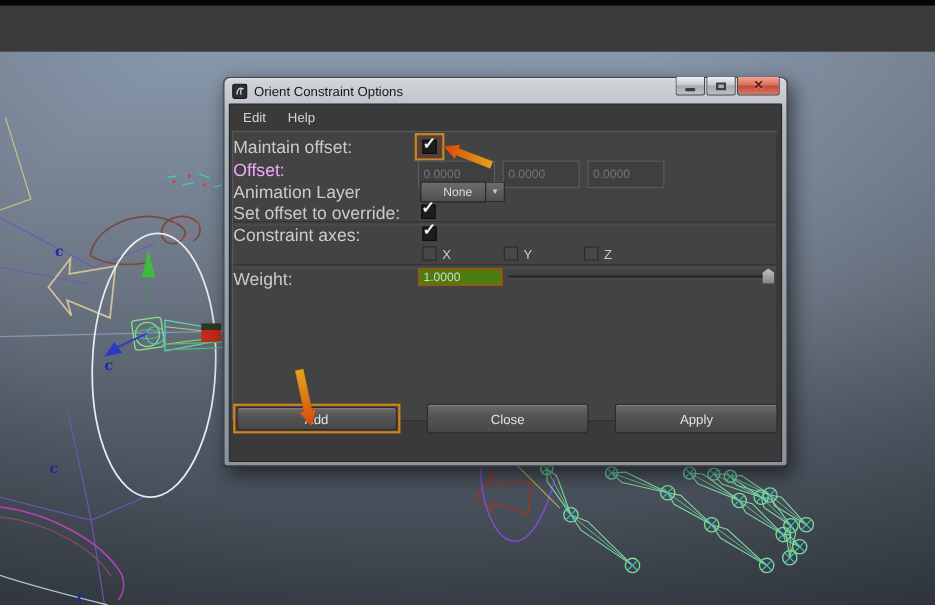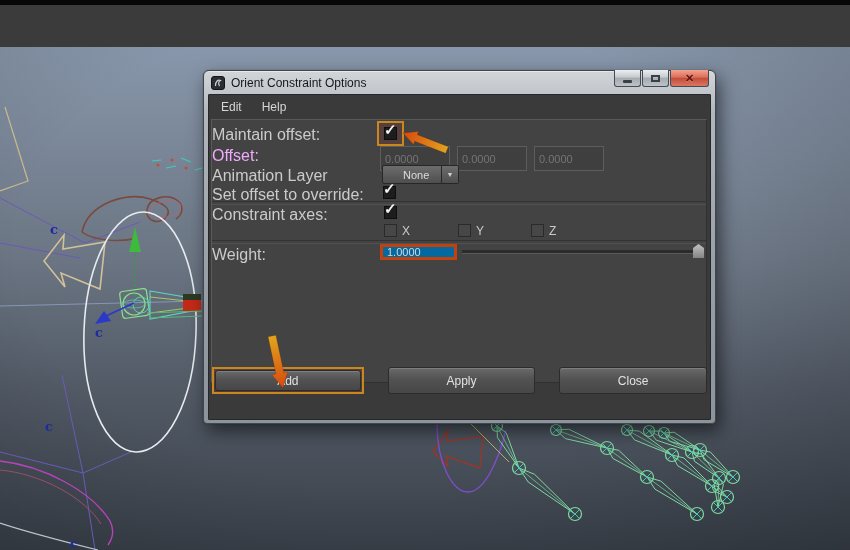--- a/index.html
+++ b/index.html
@@ -46,21 +46,21 @@
     border:1px solid #5a5a5a;border-right-color:#303030;border-bottom-color:#303030;box-sizing:border-box;}
   .row-label{position:absolute;left:0;width:168px;font-size:16px;color:#cbcbcb;white-space:nowrap;}
   .row-label.disabled{color:#f0abfc;}
   .cb{width:13px;height:13px;background:#474747;border:1px solid #2a2a2a;box-sizing:border-box;position:relative;display:inline-block;}
   .cb.checked{background:#1d1d1d;border-color:#0e0e0e;}
   .cb.checked::after{content:"✓";position:absolute;left:-1px;top:-7px;font-size:15px;font-weight:bold;color:#f4f4f4;}
   .hl-check{position:absolute;left:165px;top:1px;width:23px;height:21px;border:2px solid #c9881d;
     background:rgba(170,50,40,.18);display:flex;align-items:center;justify-content:center;box-sizing:content-box;}
   .field{position:absolute;height:25px;box-sizing:border-box;font-family:"Liberation Sans",sans-serif;font-size:11px;padding:0 0 0 4px;}
   .field.off{width:70px;background:#3f3f3f;border:1px solid #5d5d5d;color:#757575;}
-  .field.on{background:#0369a1;border:3px solid #c2410c;color:#d6d6d6;}
+  .field.on{background:#4d7c0f;border:1px solid #c2410c;color:#d6d6d6;}
   #anim-dd{position:absolute;left:170px;top:45px;height:19px;display:flex;cursor:default;}
   #anim-dd .dd-main{width:60px;background:linear-gradient(180deg,#6d6d6d,#4e4e4e);border:1px solid #272727;
     color:#dcdcdc;font-size:11px;display:flex;align-items:center;padding-left:20px;box-sizing:border-box;border-radius:2px 0 0 2px;}
   #anim-dd .dd-arrow{width:17px;background:linear-gradient(180deg,#6d6d6d,#4e4e4e);border:1px solid #272727;border-left:none;
     display:flex;align-items:center;justify-content:center;box-sizing:border-box;border-radius:0 2px 2px 0;}
   #anim-dd .dd-arrow::after{content:"▼";font-size:7px;color:#cfcfcf;}
   .divider{position:absolute;left:0;right:0;height:2px;border-top:1px solid #333;border-bottom:1px solid #515151;}
   .axis-label{position:absolute;font-size:12px;color:#cbcbcb;}
   #w-track{position:absolute;left:250px;top:130px;width:240px;height:3px;background:#2b2b2b;border-bottom:1px solid #5a5a5a;}
   #w-handle{position:absolute;left:481px;top:124px;width:11px;height:14px;
@@ -309,22 +309,22 @@
 
       <span class="row-label" style="top:126px;width:162px;">Weight:</span>
       <input class="field on" style="left: 168px; top: 124px; width: 77px; height: 16px;" readonly="" value="1.0000">
       <div id="w-track"></div>
       <div id="w-handle"></div>
     </div>
     <div id="btn-row">
       <div id="add-wrap">
         <div class="btn">Add</div>
       </div>
+      <div class="btn">Close</div>
       <div class="btn">Apply</div>
-      <div class="btn">Close</div>
     </div>
   </div>
 </div>
 
 <svg id="annot" viewBox="0 0 850 550">
   <defs>
     <linearGradient id="g1" gradientUnits="userSpaceOnUse" x1="448" y1="150" x2="403" y2="133">
       <stop offset="0" stop-color="#e2a51e"></stop>
         <stop offset="1" stop-color="#d8480e"></stop>
     </linearGradient>

